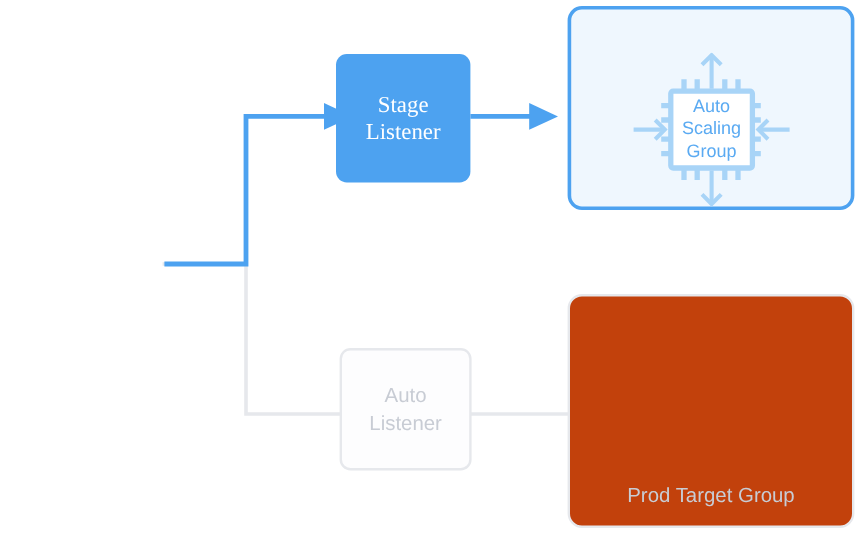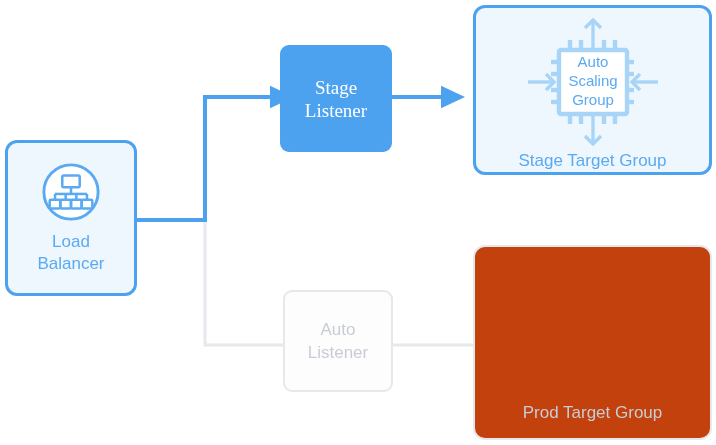--- a/index.html
+++ b/index.html
@@ -148,40 +148,20 @@
 
     <path d="M137,220 L205,220 L205,345 L283,345" fill="none" stroke="#e6e8ec" stroke-width="3" stroke-linecap="square" stroke-linejoin="miter"></path>
 
     <path d="M393,345 L475,345" fill="none" stroke="#e6e8ec" stroke-width="3" stroke-linecap="square"></path>
 
     <path d="M137,220 L205,220 L205,97 L272,97" fill="none" stroke="#4da2f0" stroke-width="4" stroke-linecap="butt" stroke-linejoin="miter" marker-end="url(#arrow-blue)"></path>
 
     <path d="M392,97 L443,97" fill="none" stroke="#4da2f0" stroke-width="4" stroke-linecap="butt" marker-end="url(#arrow-blue)"></path>
   </svg>
 
-  <div class="node" id="load-balancer">
-    <svg class="lb-icon" viewBox="0 0 64 64">
-      <circle cx="32" cy="32" r="28" fill="#ffffff" stroke="#5aaaf2" stroke-width="3"></circle>
-      <rect x="23" y="15" width="18" height="12" rx="1.5" fill="none" stroke="#5aaaf2" stroke-width="2.6"></rect>
-      <line x1="32" y1="27" x2="32" y2="34" stroke="#5aaaf2" stroke-width="2.6"></line>
-      <line x1="15.5" y1="34" x2="48.5" y2="34" stroke="#5aaaf2" stroke-width="2.6"></line>
-      <line x1="15.5" y1="34" x2="15.5" y2="40" stroke="#5aaaf2" stroke-width="2.6"></line>
-      <line x1="26.5" y1="34" x2="26.5" y2="40" stroke="#5aaaf2" stroke-width="2.6"></line>
-      <line x1="37.5" y1="34" x2="37.5" y2="40" stroke="#5aaaf2" stroke-width="2.6"></line>
-      <line x1="48.5" y1="34" x2="48.5" y2="40" stroke="#5aaaf2" stroke-width="2.6"></line>
-      <rect x="10" y="40" width="11" height="9" rx="1.2" fill="none" stroke="#5aaaf2" stroke-width="2.6"></rect>
-      <rect x="21" y="40" width="11" height="9" rx="1.2" fill="none" stroke="#5aaaf2" stroke-width="2.6"></rect>
-      <rect x="32" y="40" width="11" height="9" rx="1.2" fill="none" stroke="#5aaaf2" stroke-width="2.6"></rect>
-      <rect x="43" y="40" width="11" height="9" rx="1.2" fill="none" stroke="#5aaaf2" stroke-width="2.6"></rect>
-    </svg>
-    <div class="node-label">
-      <span>Load</span><br>
-      <span>Balancer</span>
-    </div>
-  </div>
 
   <div class="node" id="stage-listener">
     <div class="node-label">
       <span>Stage</span><br>
       <span>Listener</span>
     </div>
   </div>
 
   <div class="node" id="prod-listener">
     <div class="node-label">
@@ -221,20 +201,19 @@
         <line x1="105" y1="56" x2="116" y2="56"></line>
         <line x1="105" y1="72" x2="116" y2="72"></line>
         <line x1="105" y1="84" x2="116" y2="84"></line>
       </g>
 
       <rect x="41" y="32" width="68" height="64" rx="2" fill="#ffffff" stroke="#a8d4f7" stroke-width="4.4"></rect>
       <text x="75" y="49" text-anchor="middle" fill="#5aaaf2" font-family="Liberation Sans, sans-serif" font-size="15">Auto</text>
       <text x="75" y="68" text-anchor="middle" fill="#5aaaf2" font-family="Liberation Sans, sans-serif" font-size="15">Scaling</text>
       <text x="75" y="87" text-anchor="middle" fill="#5aaaf2" font-family="Liberation Sans, sans-serif" font-size="15">Group</text>
     </svg>
-    <div class="group-label">Stage Target Group</div>
   </div>
 
   <div class="node" id="prod-target-group">
     <div class="group-label">Prod Target Group</div>
   </div>
 
 </div>
 
 </body></html>

